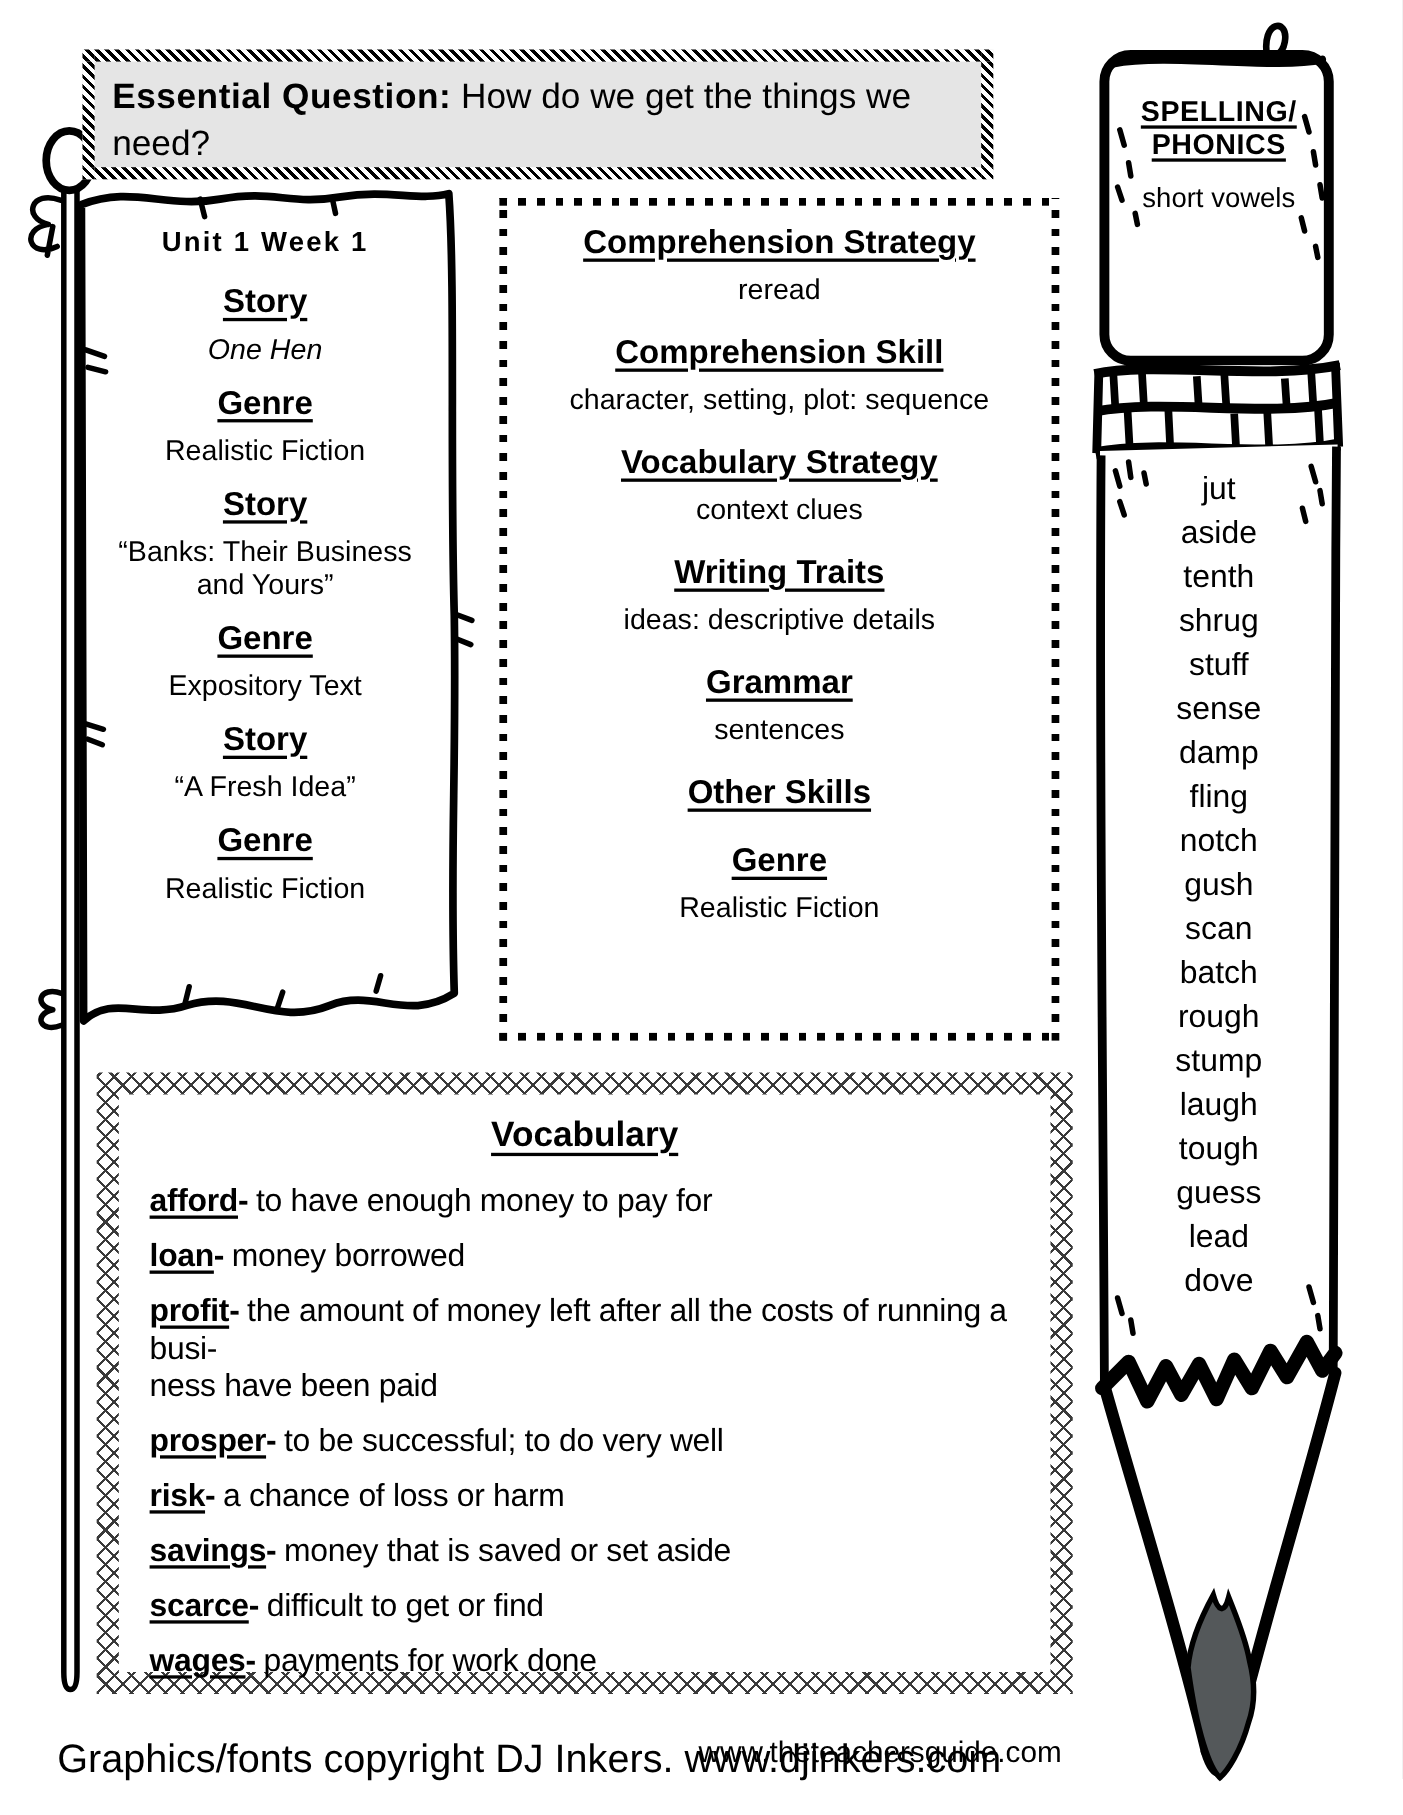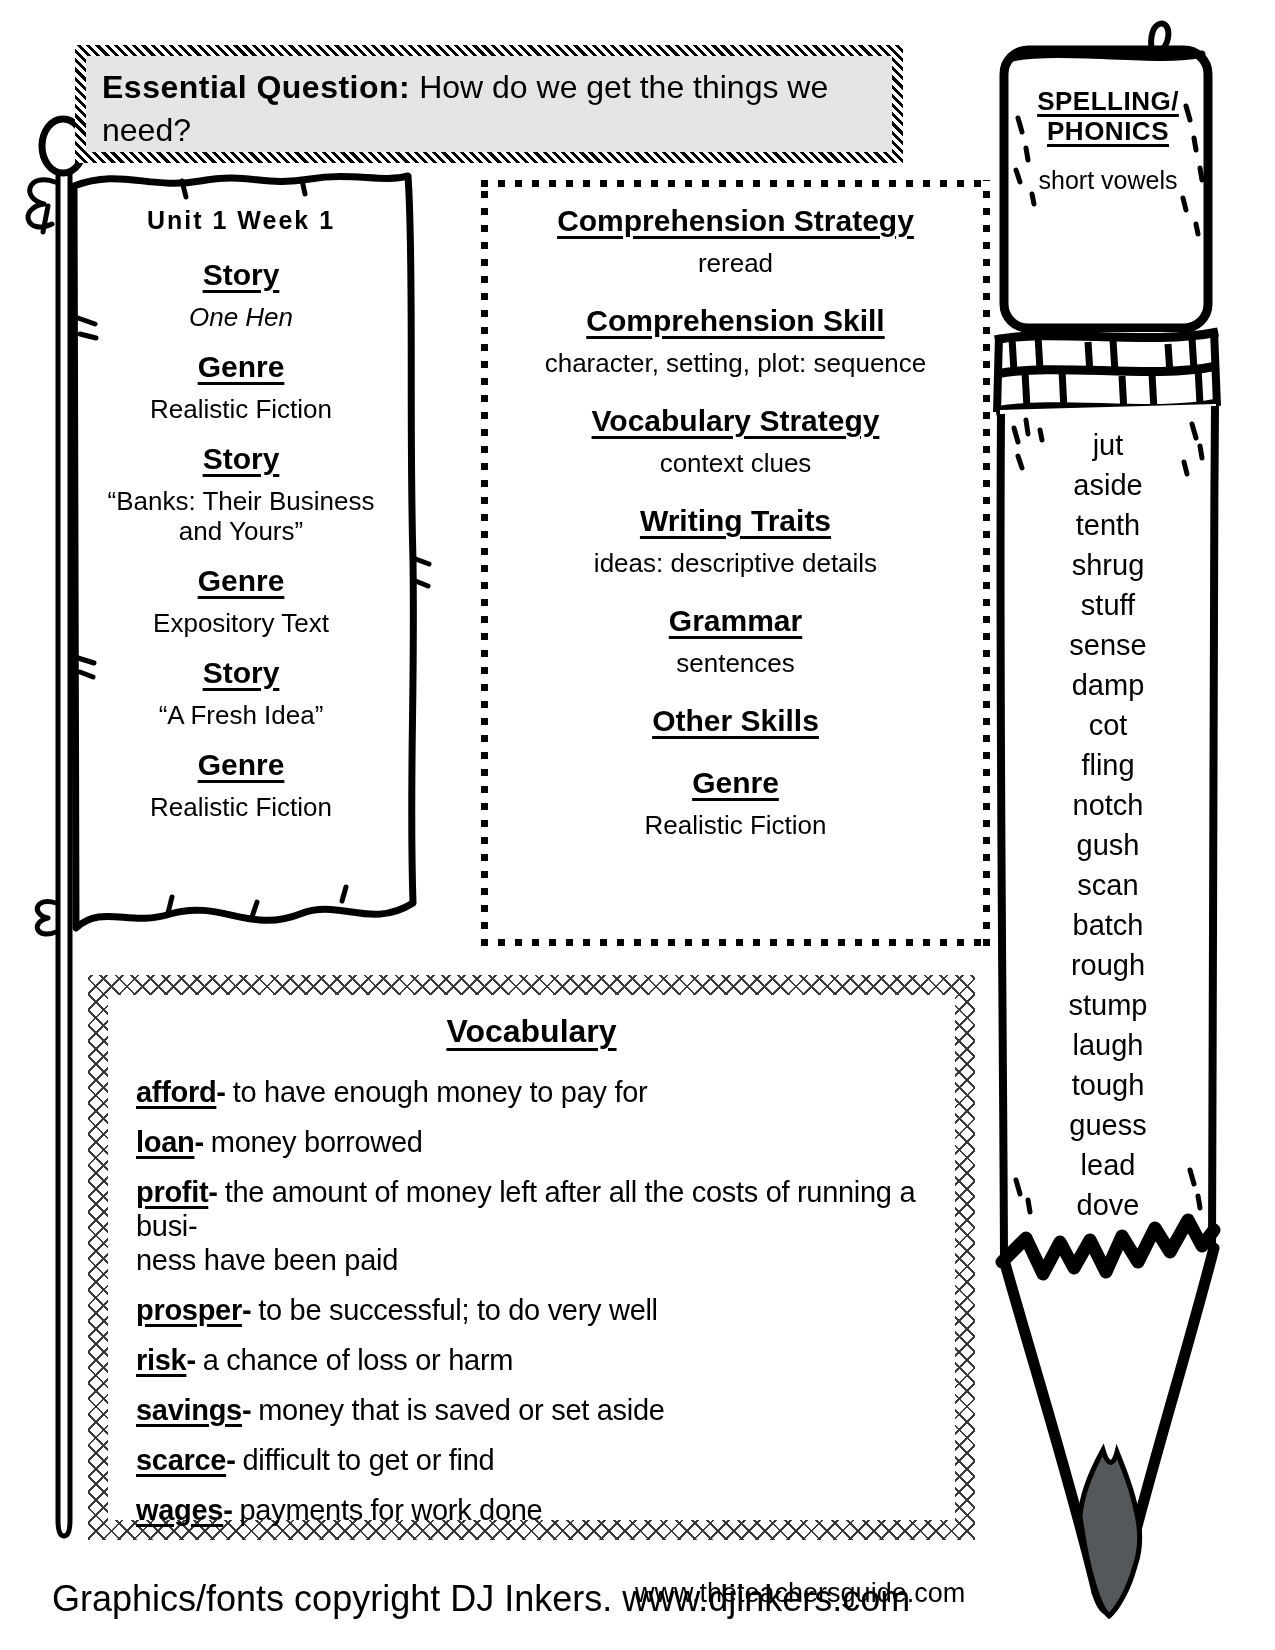--- a/index.html
+++ b/index.html
@@ -28,21 +28,21 @@
   .flag-title{font-size:25px;font-weight:bold;letter-spacing:2px;line-height:40px;}
   .sec-heading{
     font-size:30px;font-weight:bold;line-height:38px;margin-top:16px;
     text-decoration:underline;text-decoration-thickness:3px;text-underline-offset:5px;
   }
   .sec-text{font-size:26px;line-height:30px;margin-top:8px;}
   .italic{font-style:italic;}
 
   
   .skills-box{
-    position:absolute;left:481px;top:180px;width:509px;height:766px;z-index:2;
+    position:absolute;left:454px;top:180px;width:509px;height:766px;z-index:2;
     box-sizing:border-box;background-color:#fff;
     background-image:
       repeating-linear-gradient(90deg,#000 0 7px,transparent 7px 17px),
       repeating-linear-gradient(90deg,#000 0 7px,transparent 7px 17px),
       repeating-linear-gradient(0deg,#000 0 7px,transparent 7px 17px),
       repeating-linear-gradient(0deg,#000 0 7px,transparent 7px 17px);
     background-size:100% 7px,100% 7px,7px 100%,7px 100%;
     background-position:0 0,0 100%,0 0,100% 0;
     background-repeat:no-repeat;
     text-align:center;padding:16px 14px 0 14px;
@@ -202,21 +202,20 @@
   </div>
 
   <div class="word-list">
     <div class="sp-word">jut</div>
     <div class="sp-word">aside</div>
     <div class="sp-word">tenth</div>
     <div class="sp-word">shrug</div>
     <div class="sp-word">stuff</div>
     <div class="sp-word">sense</div>
     <div class="sp-word">damp</div>
-    <div class="sp-word">cot</div>
     <div class="sp-word">fling</div>
     <div class="sp-word">notch</div>
     <div class="sp-word">gush</div>
     <div class="sp-word">scan</div>
     <div class="sp-word">batch</div>
     <div class="sp-word">rough</div>
     <div class="sp-word">stump</div>
     <div class="sp-word">laugh</div>
     <div class="sp-word">tough</div>
     <div class="sp-word">guess</div>

